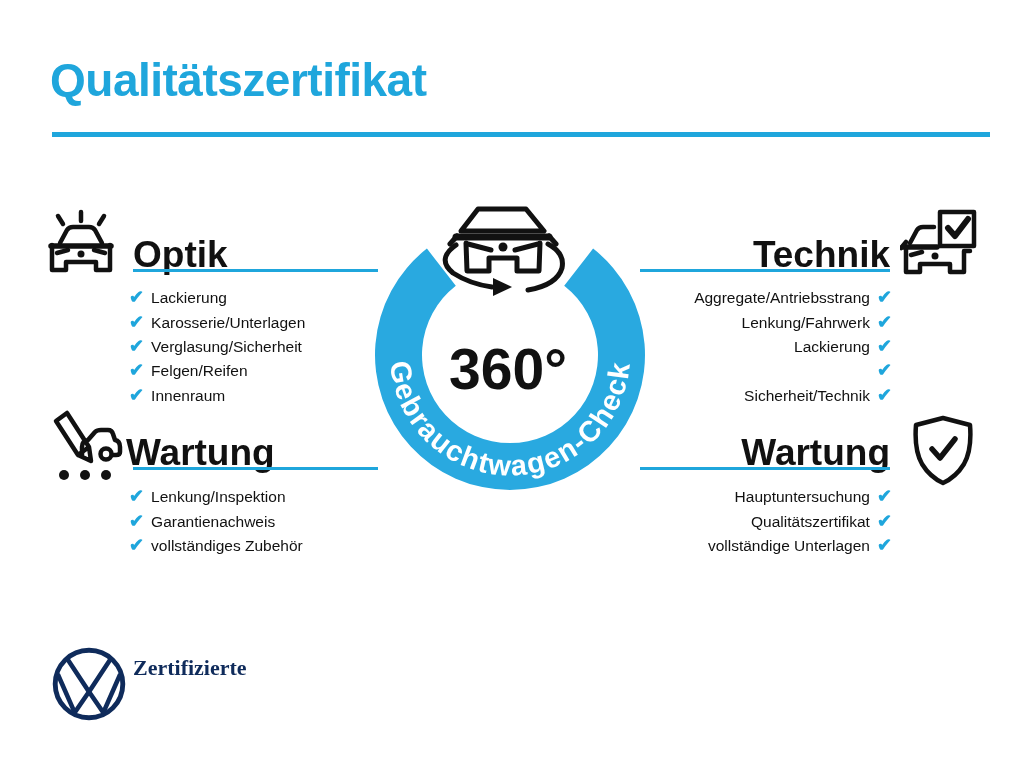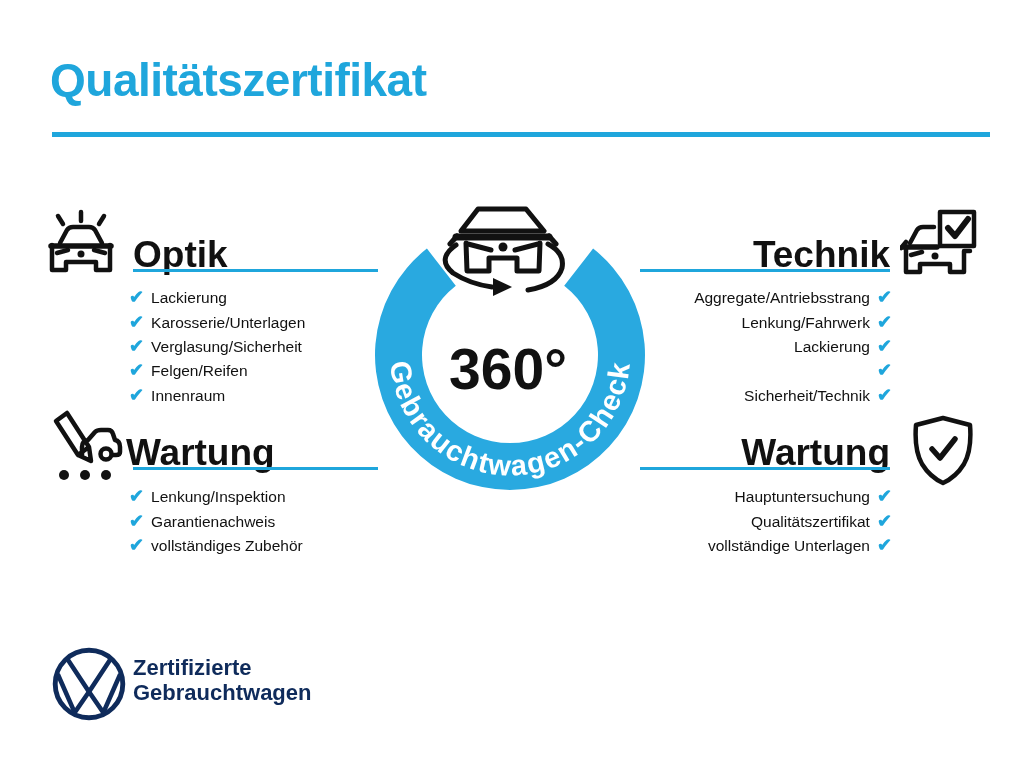--- a/index.html
+++ b/index.html
@@ -30,21 +30,21 @@
     color:var(--check); font-size:18px; font-weight:bold; line-height:1;
     transform:translateY(-1px);
   }
   .ink-stroke{stroke:var(--ink); fill:none; stroke-width:4.5; stroke-linejoin:round; stroke-linecap:round;}
   .ink-fill{fill:var(--ink); stroke:none;}
   .ring-fill{fill:var(--ring);}
   .ring-text{fill:#ffffff; font-weight:bold; font-size:29px; letter-spacing:1.5px;}
   .degree-text{fill:var(--ink); font-weight:bold; font-size:57px;}
   .navy-stroke{stroke:var(--navy); fill:none; stroke-linejoin:miter;}
   .footer-text{
-    left:133px; top:655px; color:var(--navy); font-size:22px; font-weight:bold; line-height:25px;
+    left:133px; top:655px; color:var(--navy); font-size:22px; font-weight:bold; line-height:25px;font-family:Liberation Serif, serif;
   }
 </style>
 </head>
 <body>
 
 <div class="abs page-title">Qualitätszertifikat</div>
 <div class="abs title-rule"></div>
 
 <svg class="abs" style="left:44px;top:204px" width="74" height="80" viewBox="0 0 74 80">
   <path class="ink-stroke" d="M14,12 L19,20 M37,8 L37,17 M60,12 L55,20"></path>
@@ -185,14 +185,13 @@
   </g>
 </svg>
 
 <svg class="abs" style="left:50px;top:645px" width="78" height="78" viewBox="0 0 120 120">
   <circle class="navy-stroke" style="stroke-width:7.5" cx="60" cy="60" r="52"></circle>
   <path class="navy-stroke" style="stroke-width:7" d="M27,22 L60,72 L93,22"></path>
   <path class="navy-stroke" style="stroke-width:7" d="M12,45 L38,104 L60,72 L82,104 L108,45"></path>
 </svg>
 <div class="abs footer-text">
   <div>Zertifizierte</div>
-  <div>Gebrauchtwagen</div>
 </div>
 
 </body></html>

